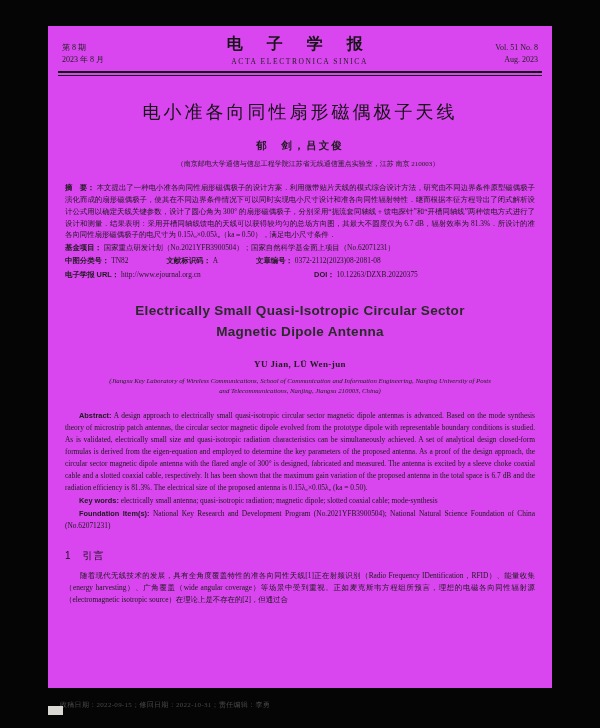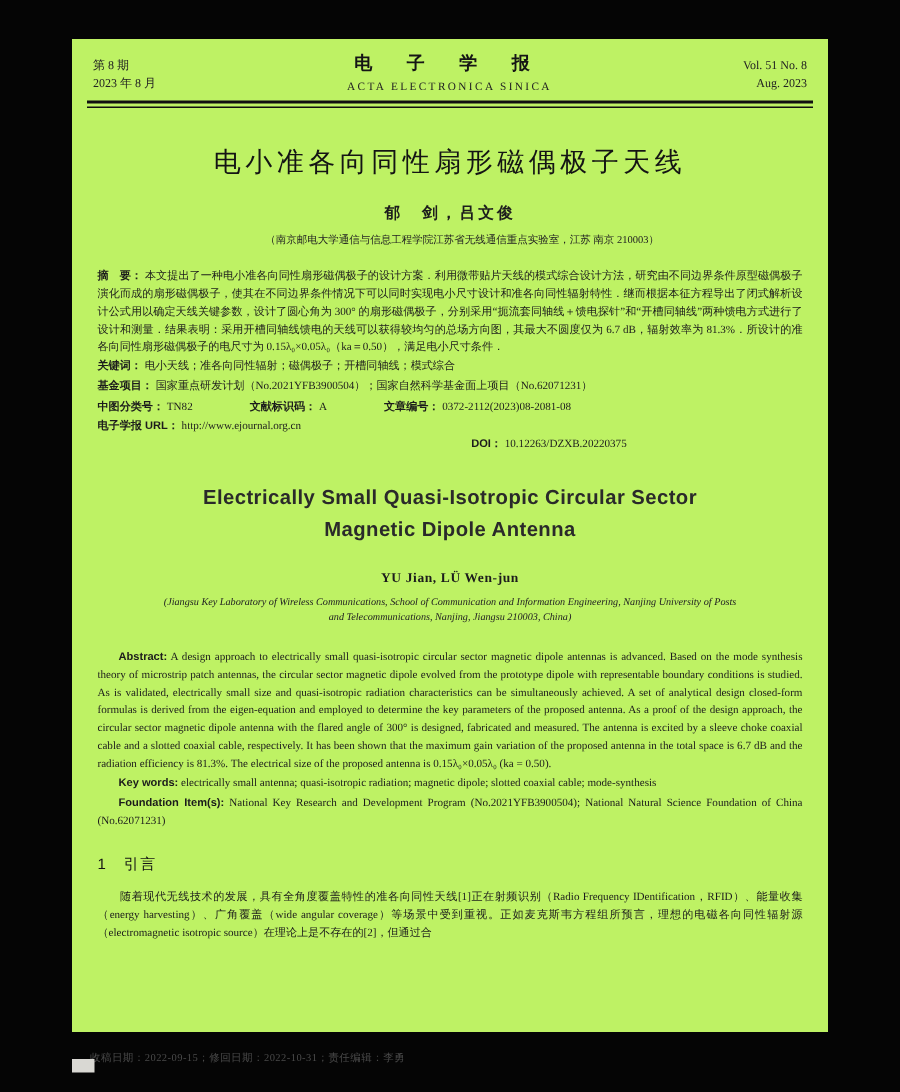--- a/index.html
+++ b/index.html
@@ -4,32 +4,32 @@
 <style>
   html,body{margin:0;padding:0;}
   body{
     width:600px;height:728px;position:relative;overflow:hidden;
     background:#050505;
     font-family:"Liberation Serif", serif;
     color:#1c1c1c;
   }
   .page{
     position:absolute;left:48px;top:26px;width:504px;height:662px;
-    background:#bef264;
+    background:#d946ef;
     box-sizing:border-box;
     padding:6px 0 0 0;
   }
   
   .jheader{
     display:flex;justify-content:space-between;align-items:flex-end;
     padding:2px 14px 3px 14px;
   }
   .jh-left{font-size:8px;line-height:1.5;color:#222;}
   .jh-center{text-align:center;}
-  .jh-title-cn{font-size:12px;font-weight:bold;letter-spacing:10px;color:#151515;}
+  .jh-title-cn{font-size:16px;font-weight:bold;letter-spacing:10px;color:#151515;}
   .jh-title-en{font-size:7.5px;letter-spacing:1.6px;margin-top:2px;color:#222;}
   .jh-right{font-size:8px;line-height:1.5;text-align:right;color:#222;}
   .jh-rule{
     margin:2px 10px 0 10px;height:2px;
     border-top:2.4px solid #101010;border-bottom:1px solid #101010;
   }
   
   .title-cn{
     margin-top:24px;text-align:center;
     font-family:"Liberation Sans", sans-serif;
@@ -39,21 +39,21 @@
   .affil-cn{margin-top:6px;text-align:center;font-size:7px;color:#222;padding-left:16px;}
   .abs-cn{
     margin:13px 17px 0 17px;font-size:7.4px;line-height:1.6;
     text-align:justify;color:#1b1b1b;
   }
   .lbl{font-weight:bold;font-family:"Liberation Sans", sans-serif;}
   .meta-line{margin:1px 17px 0 17px;font-size:7.4px;line-height:1.65;text-align:left;}
   .meta-flex{display:flex;}
   .meta-flex .seg{white-space:nowrap;}
   .meta-flex .seg + .seg{margin-left:38px;}
-  .meta-split{display:flex;flex-direction:column;}
+  .meta-split{display:flex;}
   .meta-split .right-part{margin-left:auto;width:47%;}
   
   .title-en{
     margin-top:20px;text-align:center;font-weight:bold;
     font-family:"Liberation Sans", sans-serif;
     font-size:13.5px;line-height:1.55;color:#2a2a2a;letter-spacing:.3px;
   }
   .authors-en{margin-top:16px;text-align:center;font-size:9px;font-weight:bold;letter-spacing:.4px;}
   .affil-en{margin-top:7px;text-align:center;font-size:6.8px;font-style:italic;color:#222;line-height:1.5;}
   .abs-en{
@@ -106,24 +106,20 @@
   <div class="title-cn">电小准各向同性扇形磁偶极子天线</div>
   <div class="authors-cn">郁　剑，吕文俊</div>
   <div class="affil-cn">（南京邮电大学通信与信息工程学院江苏省无线通信重点实验室，江苏 南京 210003）</div>
 
   <div class="abs-cn">
     <span class="lbl">摘　要：</span>
     <span>本文提出了一种电小准各向同性扇形磁偶极子的设计方案．利用微带贴片天线的模式综合设计方法，研究由不同边界条件原型磁偶极子演化而成的扇形磁偶极子，使其在不同边界条件情况下可以同时实现电小尺寸设计和准各向同性辐射特性．继而根据本征方程导出了闭式解析设计公式用以确定天线关键参数，设计了圆心角为 300° 的扇形磁偶极子，分别采用“扼流套同轴线＋馈电探针”和“开槽同轴线”两种馈电方式进行了设计和测量．结果表明：采用开槽同轴线馈电的天线可以获得较均匀的总场方向图，其最大不圆度仅为 6.7 dB，辐射效率为 81.3%．所设计的准各向同性扇形磁偶极子的电尺寸为 0.15λ₀×0.05λ₀（ka＝0.50），满足电小尺寸条件．</span>
   </div>
 
   <div class="meta-line">
-    <span class="lbl">关键词：</span>
-    <span>电小天线；准各向同性辐射；磁偶极子；开槽同轴线；模式综合</span>
-  </div>
-  <div class="meta-line">
     <span class="lbl">基金项目：</span>
     <span>国家重点研发计划（No.2021YFB3900504）；国家自然科学基金面上项目（No.62071231）</span>
   </div>
   <div class="meta-line meta-flex">
     <span class="seg">
       <span class="lbl">中图分类号：</span>
       <span>TN82</span>
     </span>
     <span class="seg">
       <span class="lbl">文献标识码：</span>

